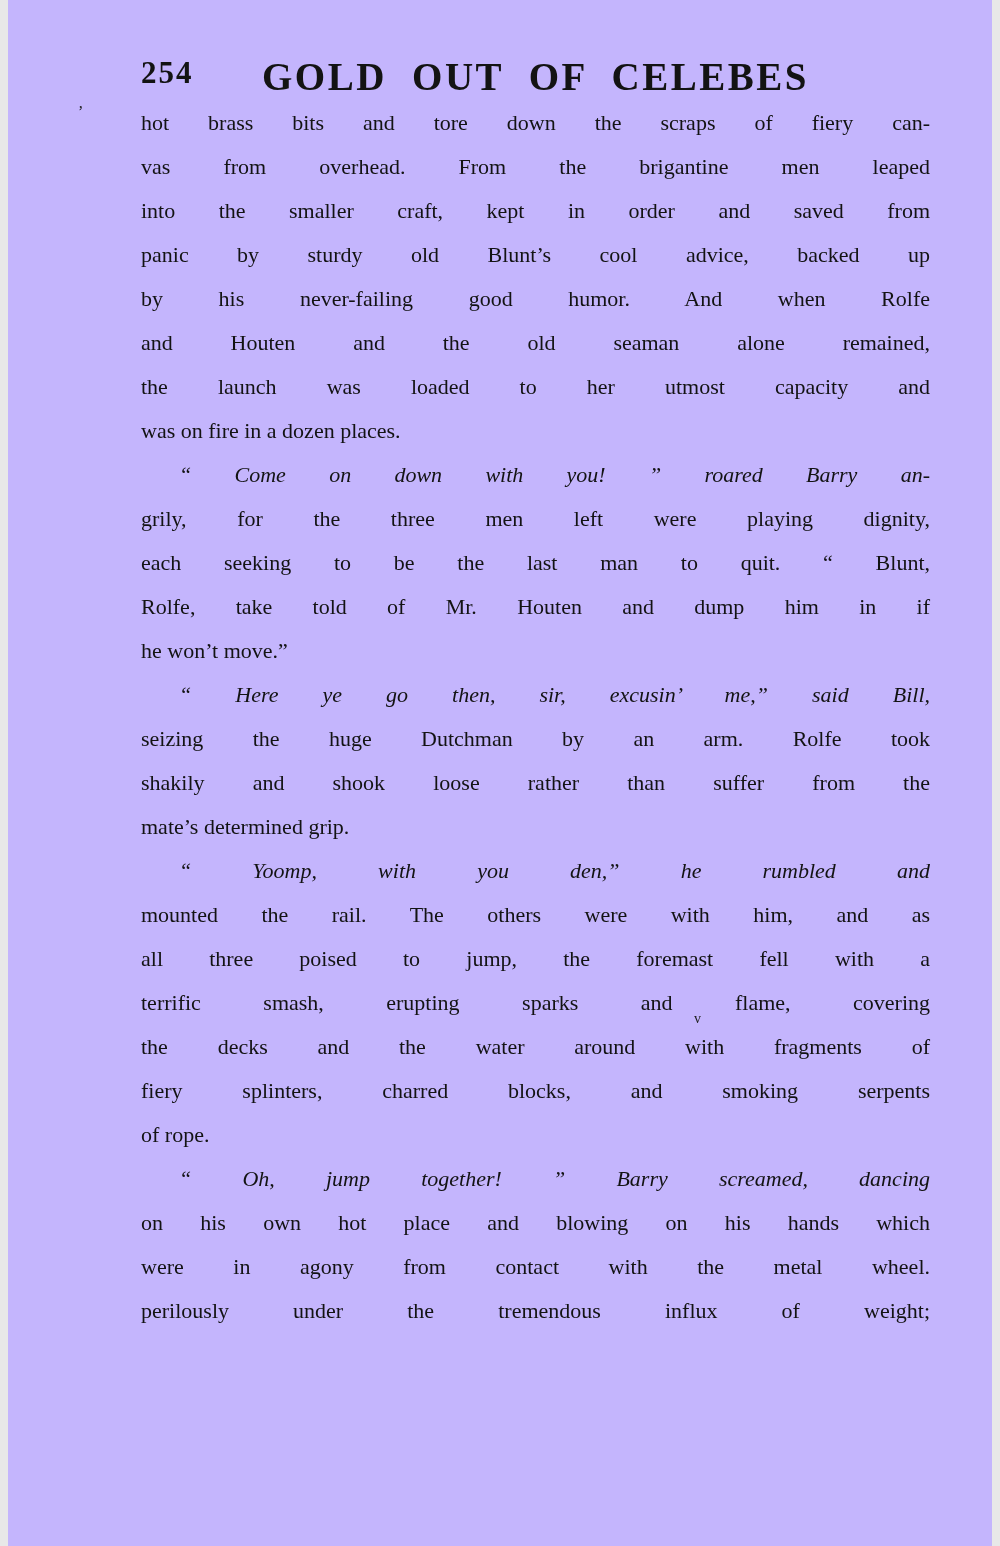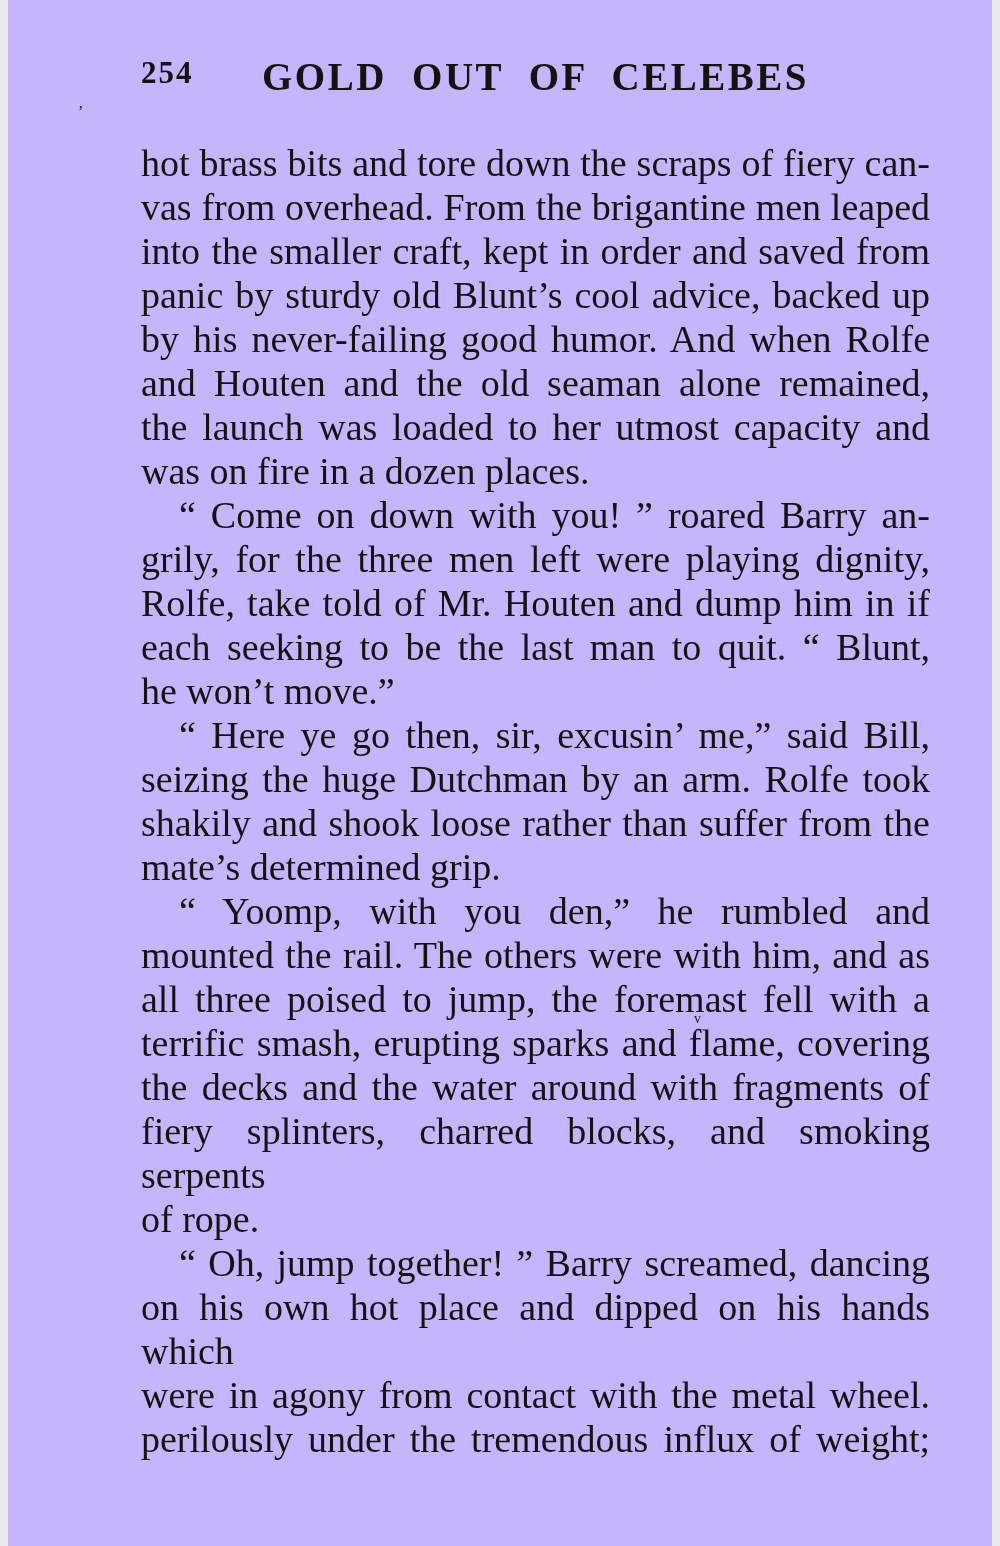--- a/index.html
+++ b/index.html
@@ -34,35 +34,35 @@
     letter-spacing: 2.5px;
     word-spacing: 13px;
     font-weight: 600;
     white-space: nowrap;
   }
   .text-block {
     position: absolute;
     left: 133px;
     top: 101px;
     width: 789px;
-    font-size: 38px;
+    font-size: 22px;
     line-height: 44px;
-    margin-top: 40px;
   }
   .paragraph { margin: 0; }
   .line {
     text-align: justify;
     text-align-last: justify;
     white-space: normal;
   }
   .line.last {
     text-align-last: left;
   }
   .line.indent {
     text-indent: 38px;
+    font-style: italic;
   }
   .artifact {
     position: absolute;
     color: #222;
     line-height: 1;
   }
 </style>
 </head>
 <body>
 
@@ -79,41 +79,41 @@
         <div class="line">into the smaller craft, kept in order and saved from</div>
         <div class="line">panic by sturdy old Blunt’s cool advice, backed up</div>
         <div class="line">by his never-failing good humor. And when Rolfe</div>
         <div class="line">and Houten and the old seaman alone remained,</div>
         <div class="line">the launch was loaded to her utmost capacity and</div>
         <div class="line last">was on fire in a dozen places.</div>
       </div>
       <div class="paragraph">
         <div class="line indent">“ Come on down with you! ” roared Barry an-</div>
         <div class="line">grily, for the three men left were playing dignity,</div>
+        <div class="line">each seeking to be the last man to quit. “ Blunt,</div>
         <div class="line">Rolfe, take told of Mr. Houten and dump him in if</div>
-        <div class="line">each seeking to be the last man to quit. “ Blunt,</div>
         <div class="line last">he won’t move.”</div>
       </div>
       <div class="paragraph">
         <div class="line indent">“ Here ye go then, sir, excusin’ me,” said Bill,</div>
         <div class="line">seizing the huge Dutchman by an arm. Rolfe took</div>
         <div class="line">shakily and shook loose rather than suffer from the</div>
         <div class="line last">mate’s determined grip.</div>
       </div>
       <div class="paragraph">
         <div class="line indent">“ Yoomp, with you den,” he rumbled and</div>
         <div class="line">mounted the rail. The others were with him, and as</div>
         <div class="line">all three poised to jump, the foremast fell with a</div>
         <div class="line">terrific smash, erupting sparks and flame, covering</div>
         <div class="line">the decks and the water around with fragments of</div>
         <div class="line">fiery splinters, charred blocks, and smoking serpents</div>
         <div class="line last">of rope.</div>
       </div>
       <div class="paragraph">
         <div class="line indent">“ Oh, jump together! ” Barry screamed, dancing</div>
-        <div class="line">on his own hot place and dipped on his hands which</div>
+        <div class="line">on his own hot place and blowing on his hands which</div>
         <div class="line">were in agony from contact with the metal wheel.</div>
         <div class="line">perilously under the tremendous influx of weight;</div>
       </div>
     </div>
 <span class="artifact" style="left: 70px; top: 104px; font-size: 16px;">’</span>
     <span class="artifact" style="left: 686px; top: 1012px; font-size: 14px;">v</span>
   </div>
 
 </body></html>

